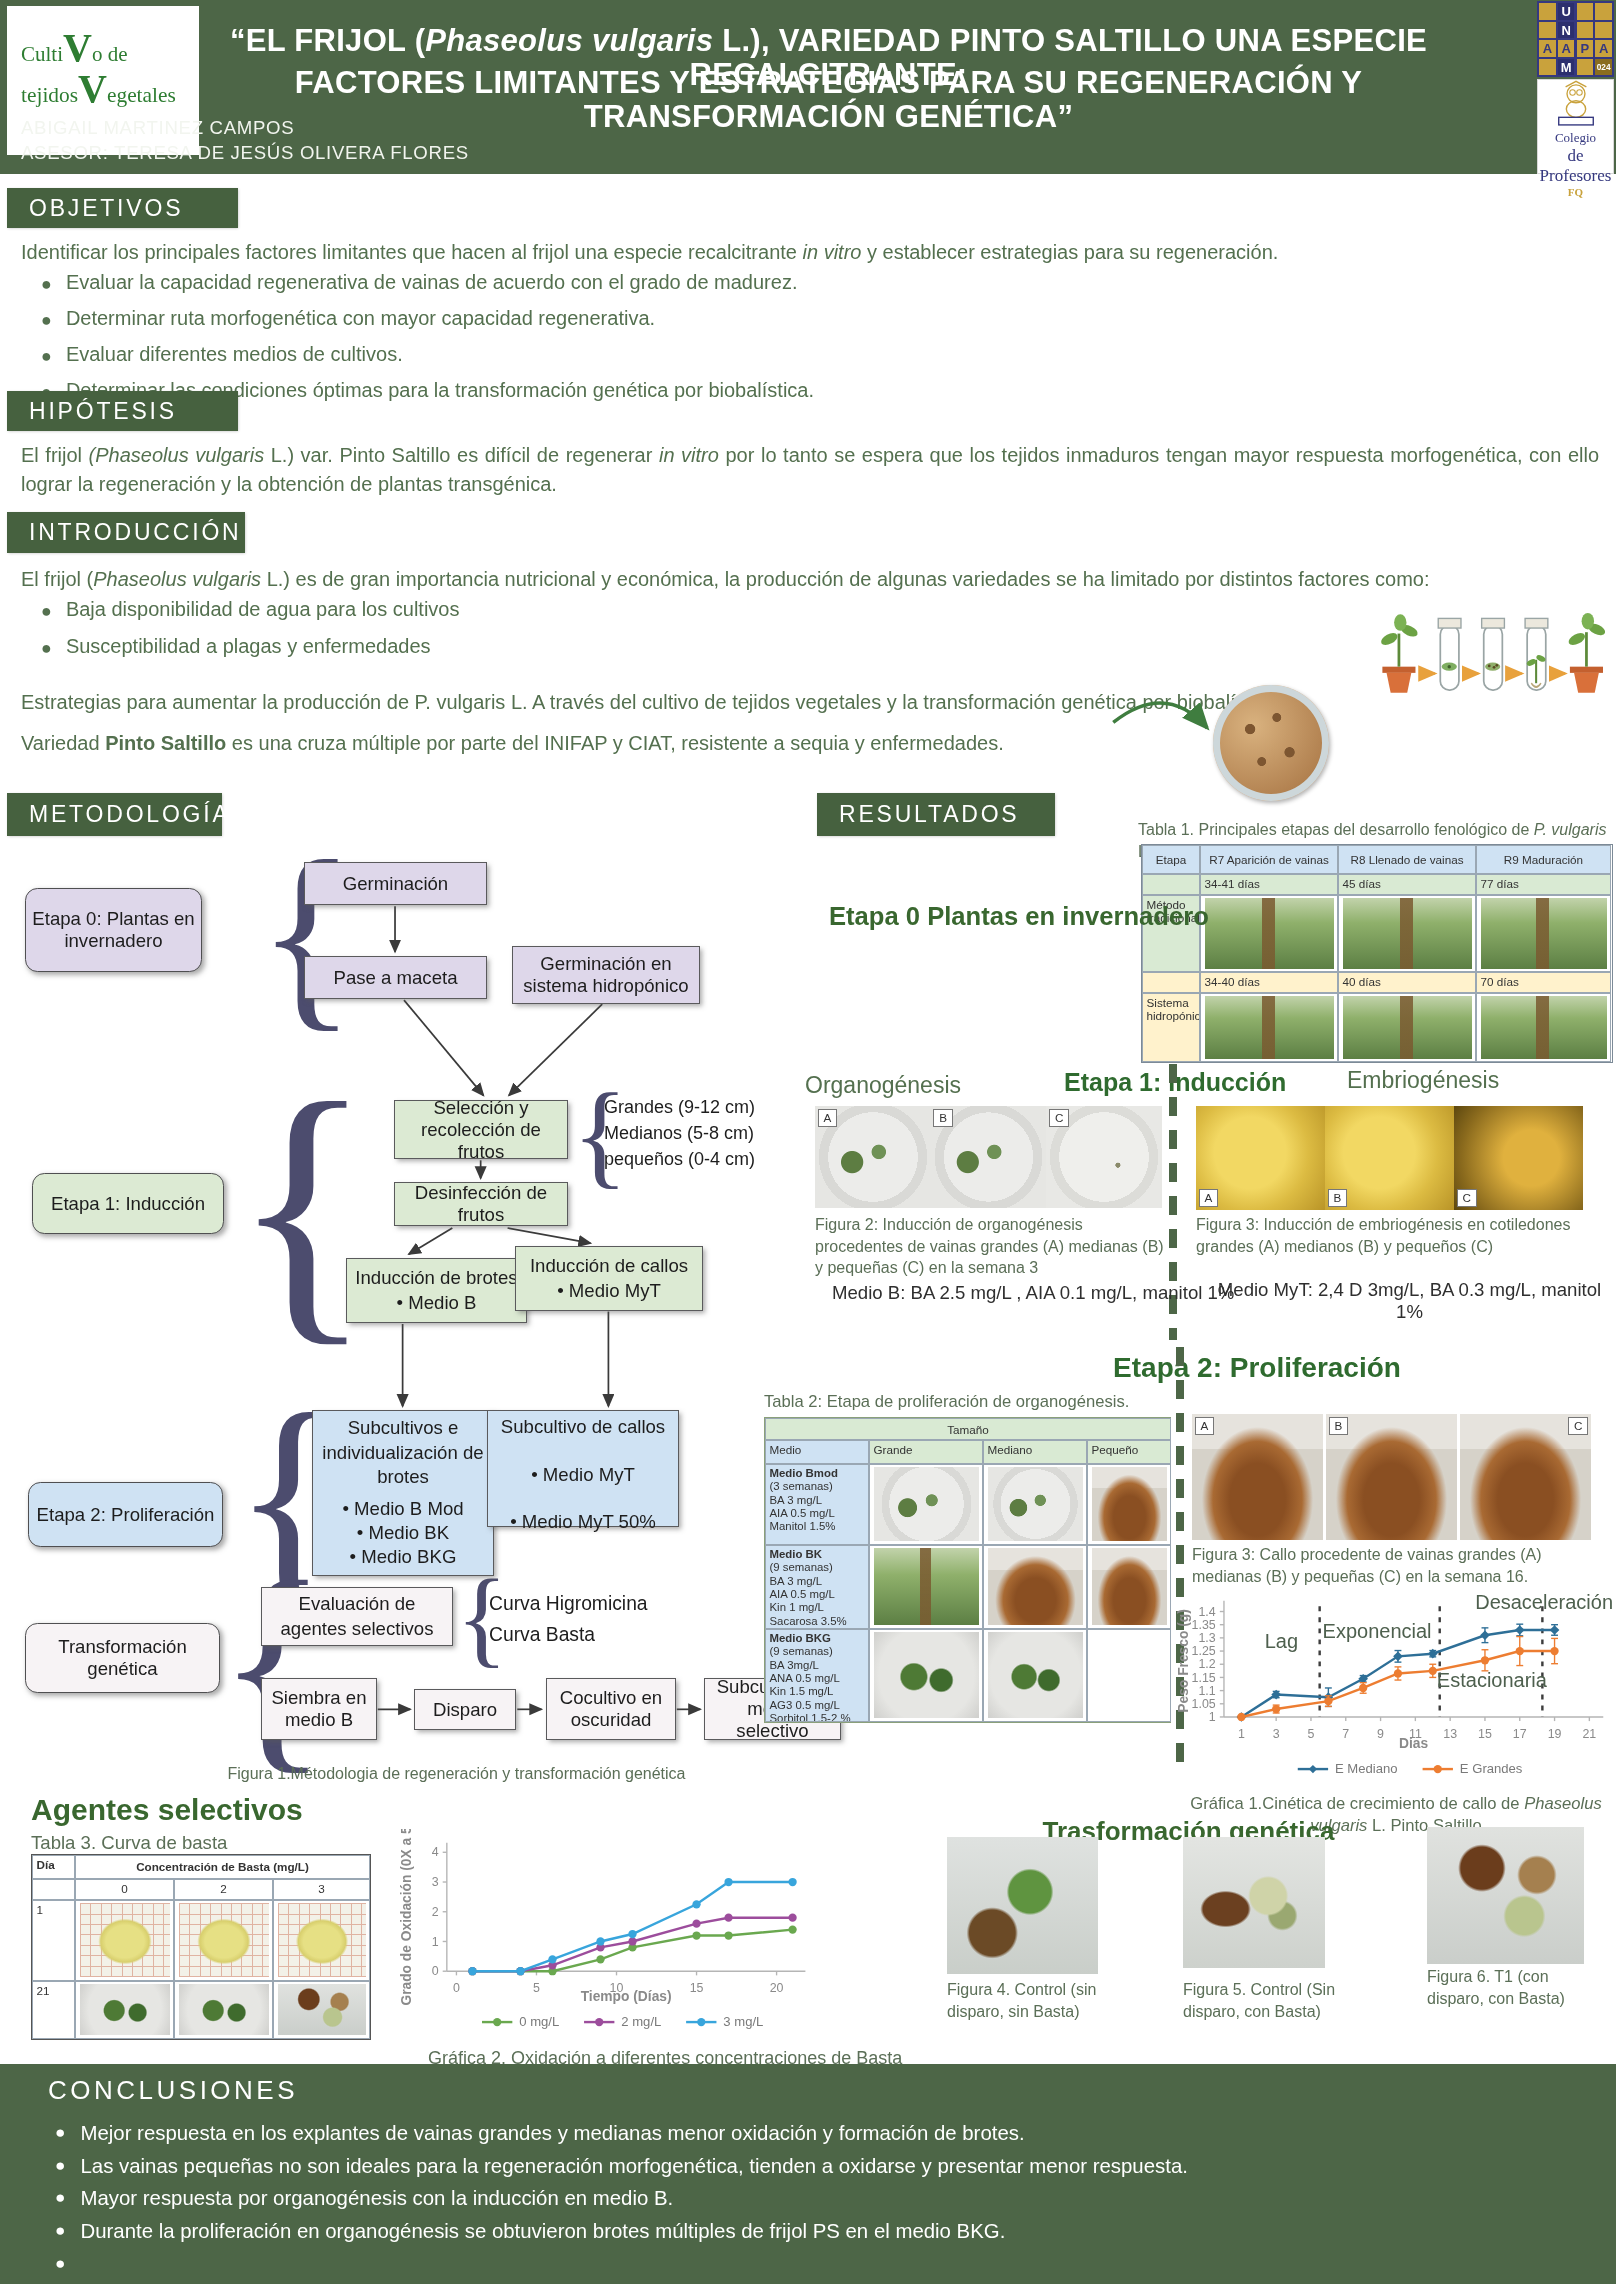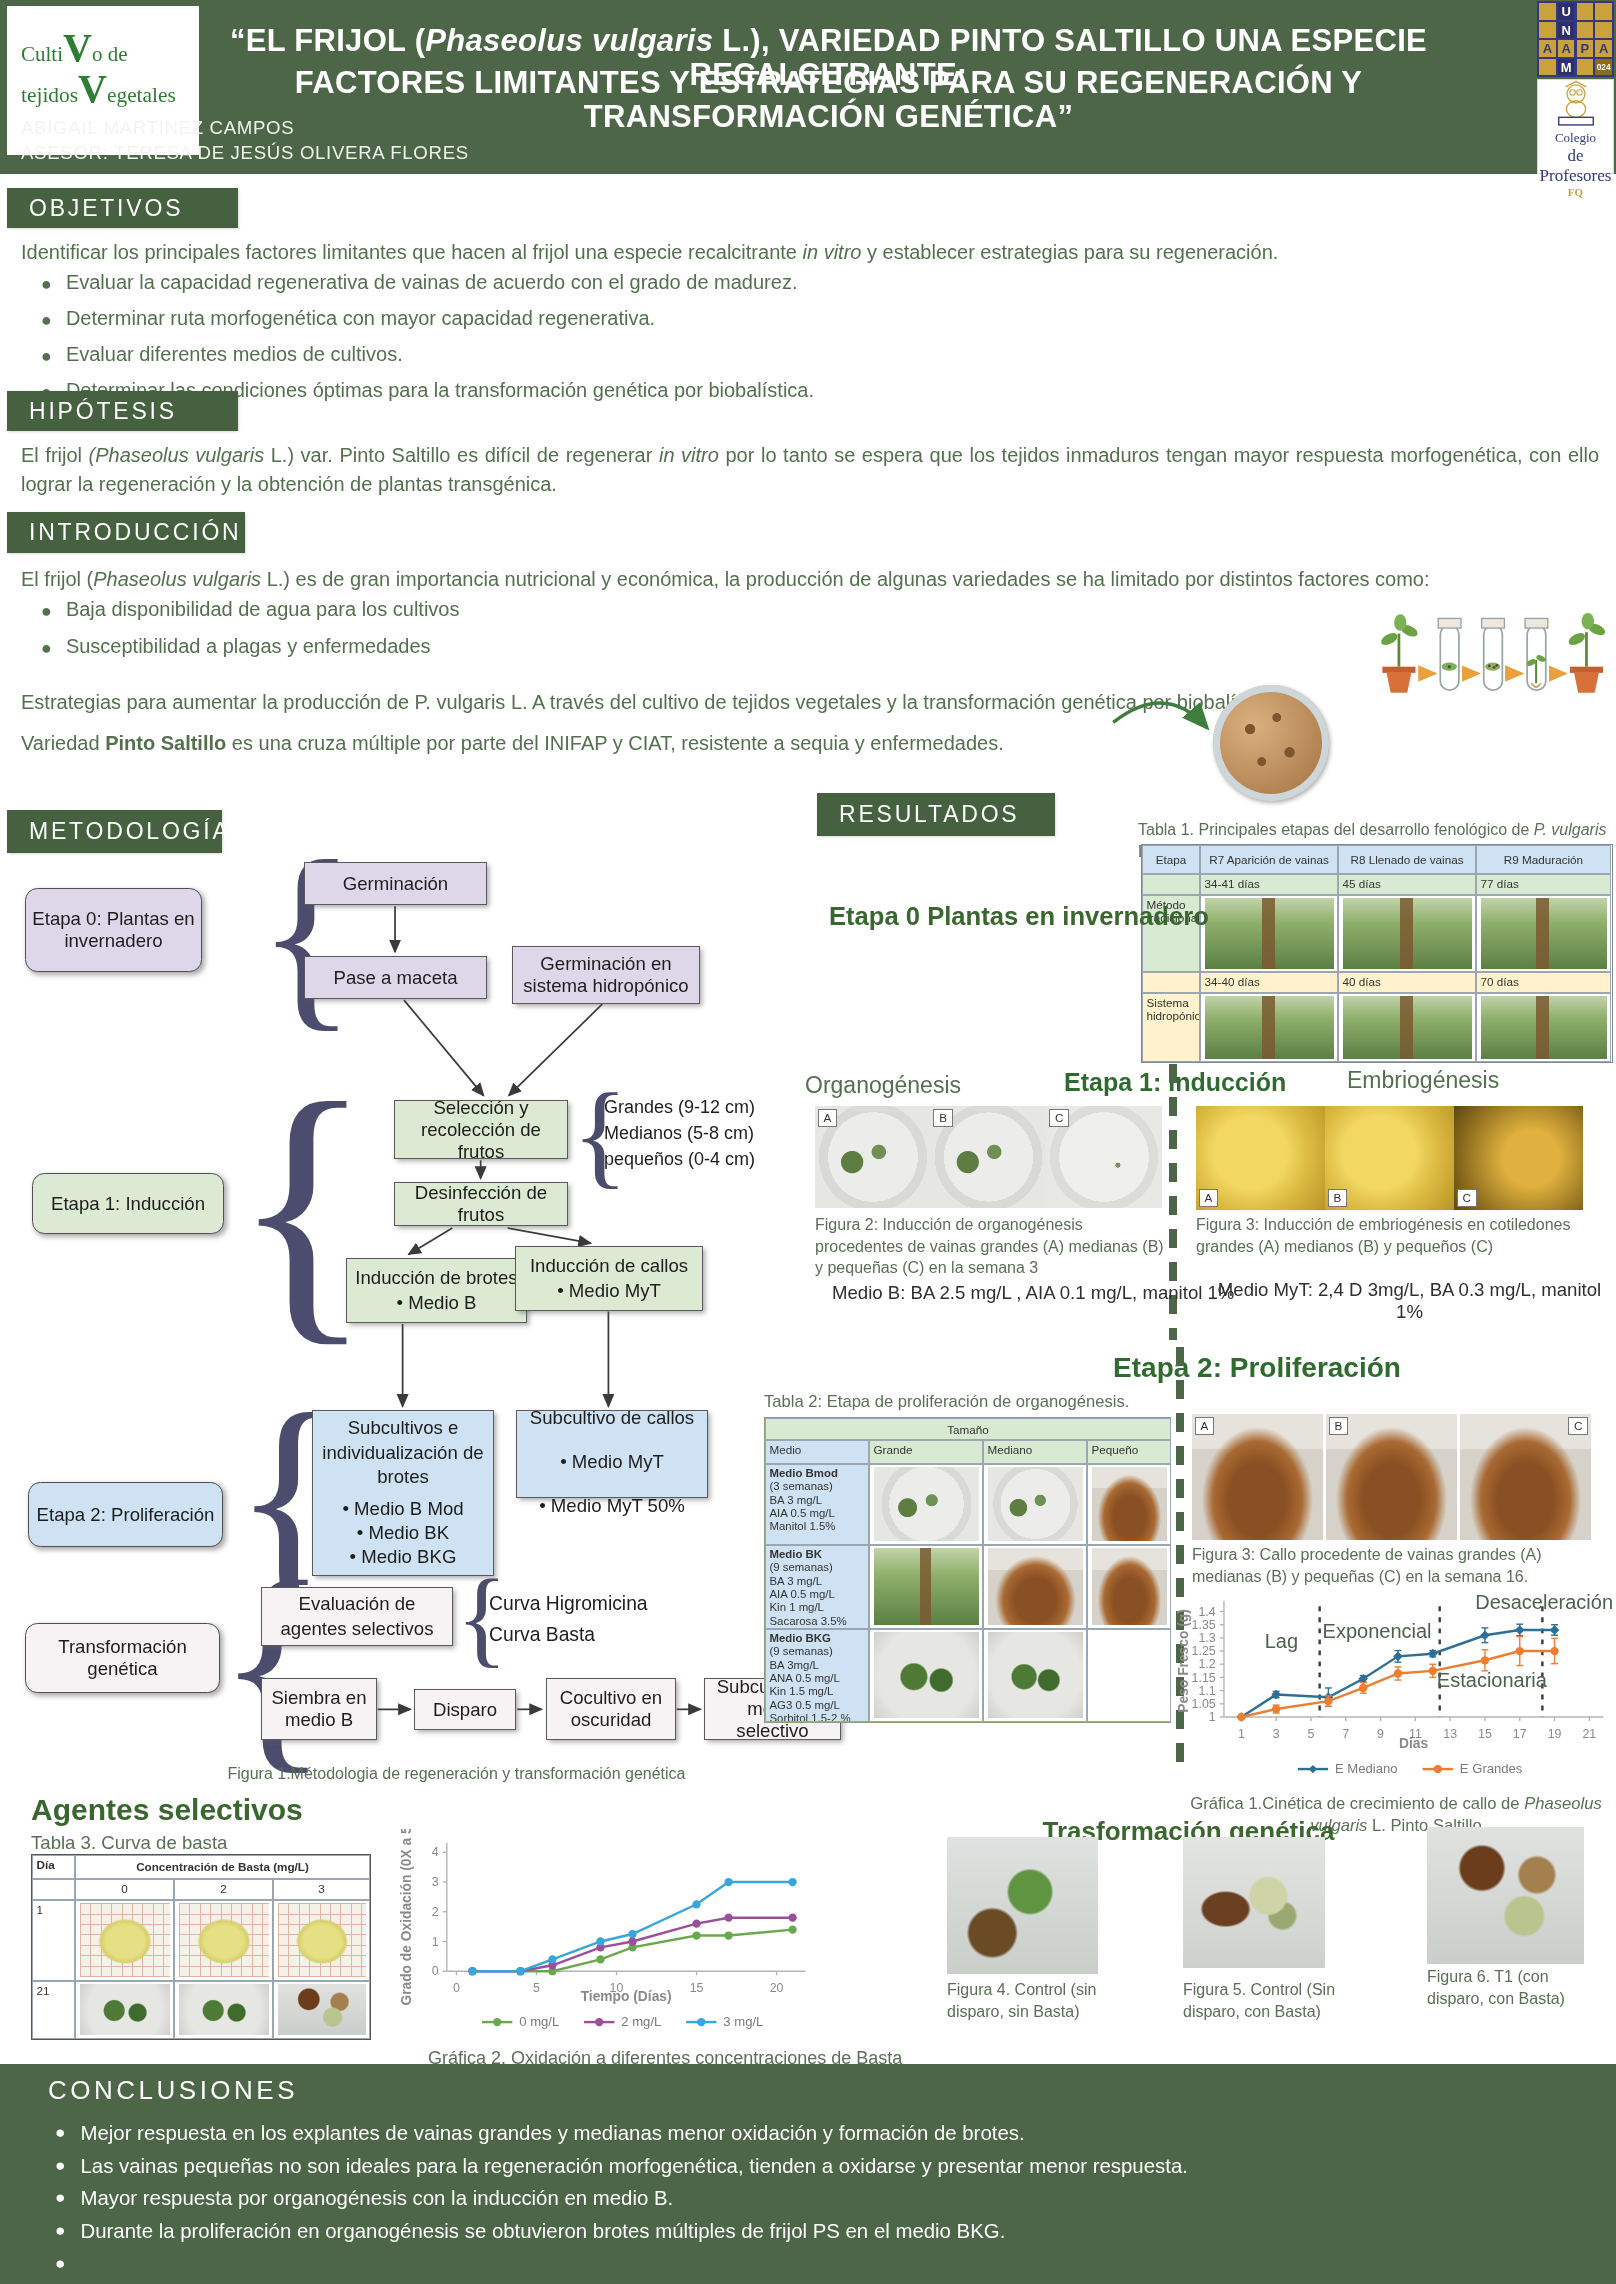--- a/index.html
+++ b/index.html
@@ -229,21 +229,21 @@
       <ellipse cx="314" cy="22" rx="9" ry="12" fill="#7cb254"></ellipse>
     </g>
   </svg>
 
   <div class="abs body-text" style="left:21px;top:688px;width:1519px;">Estrategias para aumentar la producción de P. vulgaris L. A través del cultivo de tejidos vegetales y la transformación genética por biobalística.</div>
   <div class="abs body-text" style="left:21px;top:729px;width:1119px;">
     <span>Variedad </span><b>Pinto Saltillo</b><span> es una cruza múltiple por parte del INIFAP y CIAT, resistente a sequia y enfermedades.</span>
   </div>
   <div class="bowl" style="left:1213px;top:685px;width:116px;height:116px;"></div>
 
-  <div class="abs bar" style="left:7px;top:793px;width:215px;height:43px;margin-top:17px;">METODOLOGÍA</div>
+  <div class="abs bar" style="left:7px;top:793px;width:215px;height:43px;">METODOLOGÍA</div>
   <div class="abs bar" style="left:817px;top:793px;width:238px;height:43px;">RESULTADOS</div>
 
   <svg class="overlay" width="1616" height="2284" viewBox="0 0 2340 3307">
     <defs>
       <marker id="ah" markerWidth="9" markerHeight="9" refX="7" refY="3.5" orient="auto">
           <path d="M0,0 L8,3.5 L0,7 Z" fill="#3a3a3a"></path>
         </marker>
       <marker id="gah" markerWidth="9" markerHeight="9" refX="7" refY="3.5" orient="auto">
           <path d="M0,0 L8,3.5 L0,7 Z" fill="#3f7d3f"></path>
         </marker>
@@ -291,21 +291,21 @@
     </div>
   <div class="fbox blue" style="left:312px;top:1410px;width:182px;height:166px;">
       <div class="line">Subcultivos e</div>
       <div class="line">individualización de</div>
       <div class="line">brotes</div>
       <div class="line"></div>
       <div class="line">•    Medio B Mod</div>
       <div class="line">•    Medio BK</div>
       <div class="line">•    Medio BKG</div>
     </div>
-  <div class="fbox blue" style="left:516px;top:1410px;width:192px;height:88px;gap:36px;">
+  <div class="fbox blue" style="left:487px;top:1410px;width:192px;height:117px;gap:36px;">
       <div class="line">Subcultivo de callos</div>
       <div class="line">•    Medio MyT</div>
       <div class="line">•    Medio MyT 50%</div>
     </div>
   <div class="fbox blue stage" style="left:28px;top:1482px;width:195px;height:65px;">Etapa 2: Proliferación</div>
   <div class="fbox white" style="left:261px;top:1587px;width:192px;height:59px;">
       <div class="line">Evaluación de</div>
       <div class="line">agentes selectivos</div>
     </div>
   <div class="sizes" style="left:489px;top:1589px;font-size:19.3px;line-height:1.6;">

